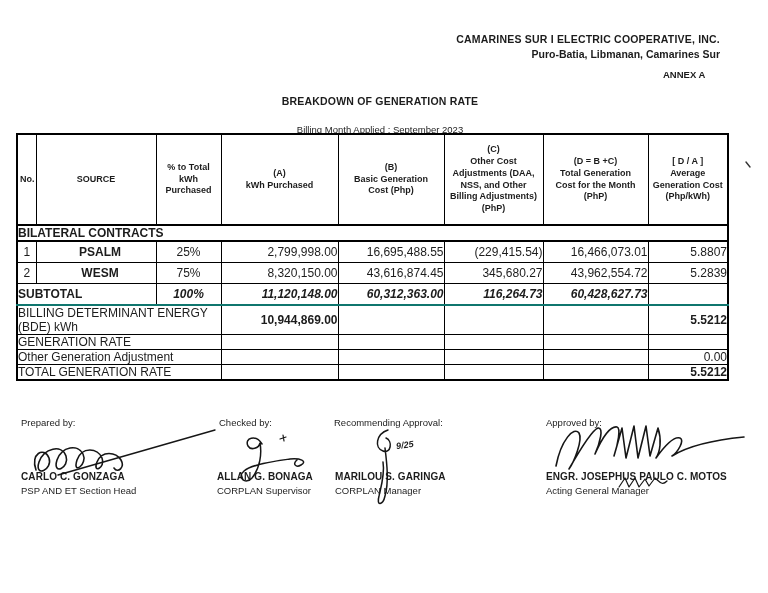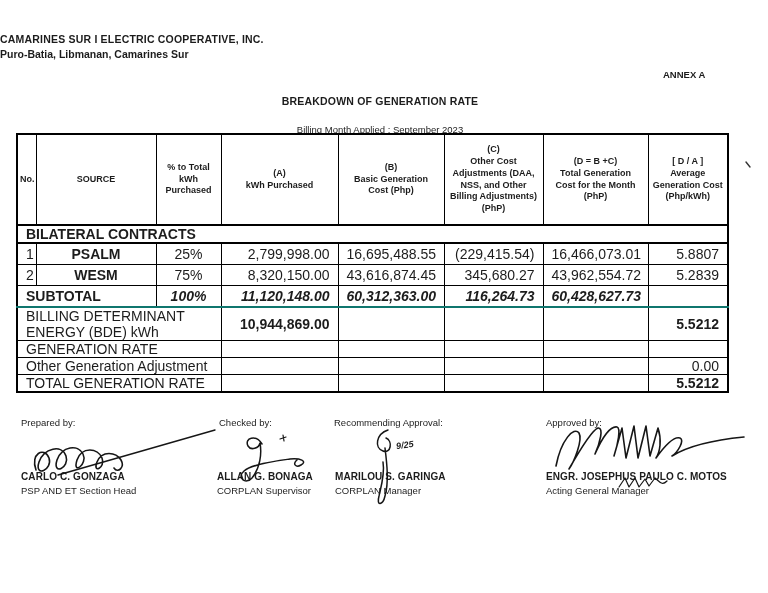--- a/index.html
+++ b/index.html
@@ -5,37 +5,37 @@
   html,body{margin:0;padding:0;background:#888;}
   .page{
     position:relative;
     width:768px;height:593px;
     background:#ffffff;
     font-family:"Liberation Sans","DejaVu Sans",sans-serif;
     color:#1c1c1c;
     overflow:hidden;
   }
   
-  .company-block{position:absolute;top:33px;left:0;width:720px;text-align:left;}
+  .company-block{position:absolute;top:33px;left:0;width:720px;text-align:right;}
   .company-name{font-size:10.5px;font-weight:bold;letter-spacing:.2px;}
   .company-address{font-size:10.5px;font-weight:bold;margin-top:3px;}
   .annex{position:absolute;top:69px;left:663px;font-size:9.5px;font-weight:bold;}
   .title-block{position:absolute;top:95px;left:8px;width:744px;text-align:center;}
   .doc-title{font-size:10.5px;font-weight:bold;letter-spacing:.2px;}
   .doc-subtitle{font-size:9.5px;margin-top:17px;}
   
   table.gen{
     position:absolute;left:16px;top:133px;width:711px;
     border-collapse:collapse;table-layout:fixed;
     border:2px solid #000;
   }
   table.gen th,table.gen td{
     border:1px solid #000;
-    font-size:14px;
-    padding:0 8px;
+    font-size:12px;
+    padding:0 0;
     vertical-align:middle;
     overflow:hidden;
   }
   table.gen th{
     font-size:9px;font-weight:bold;text-align:center;
     white-space:pre-line;line-height:1.3;padding:2px 2px;
     border-bottom:2px solid #000;
   }
   tr.h-header  th{height:85px;}
   tr.h-section td{height:13px;border-bottom:2px solid #000;}

